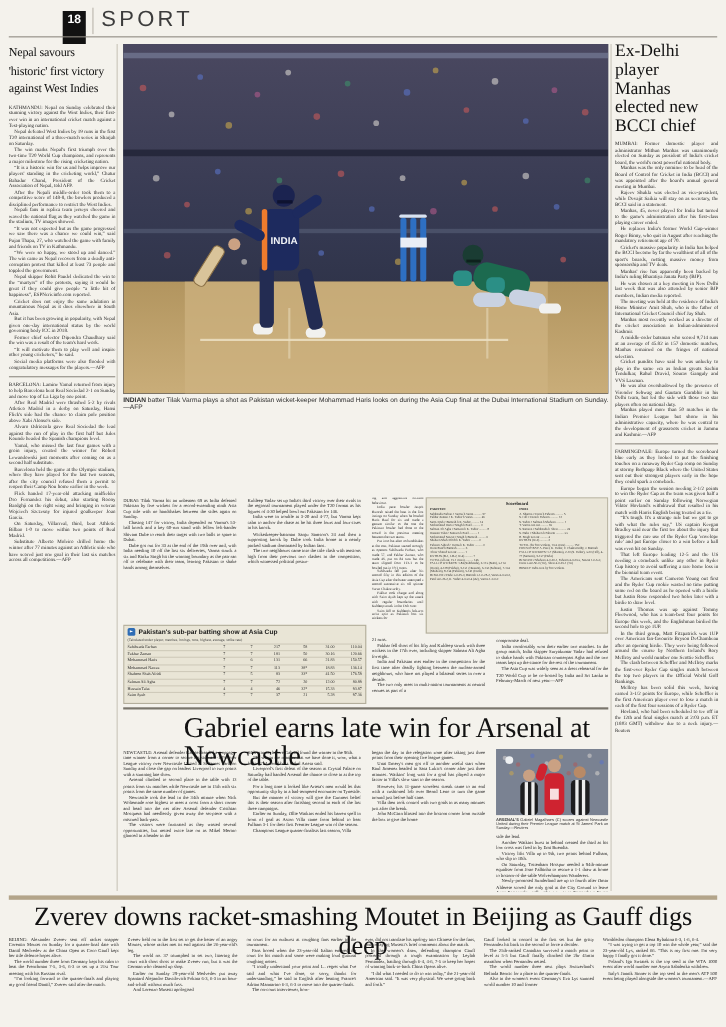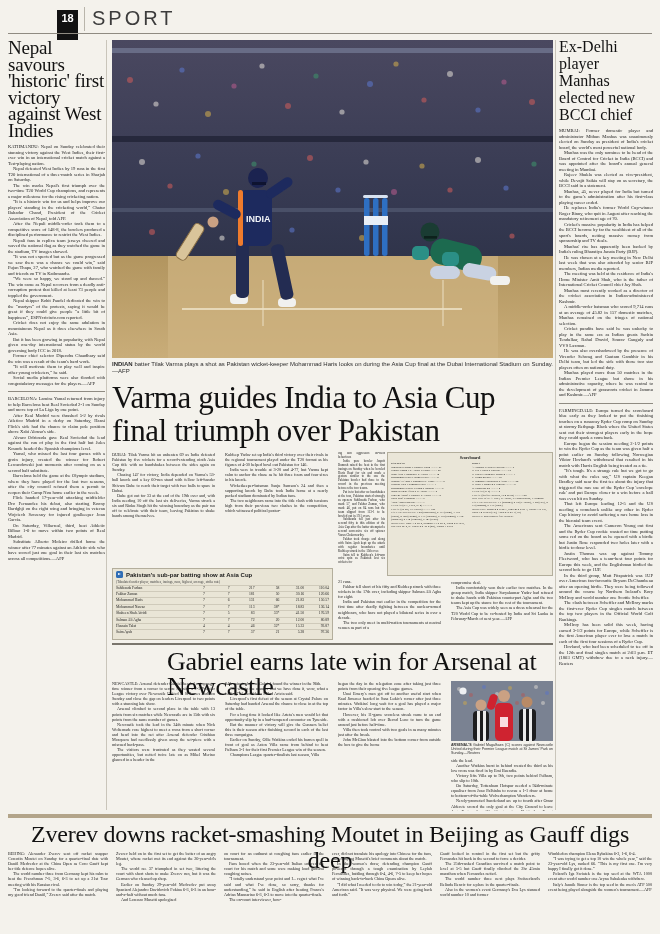--- a/index.html
+++ b/index.html
@@ -24,21 +24,21 @@
   
   .bp { text-indent:5px; text-align:justify; }
   .bp:first-child { text-indent:0; }
   .side-col .bp { font-size:4.6px; line-height:5.5px; }
   .headline { font-family:"Liberation Serif",serif; color:#121212; }
   .col-hr { border-top:1px solid #8f8b82; margin:5px 0 4px 0; }
 
   
   #left-col  { position:absolute; left:8px;  top:40px; width:97px;  height:772px; overflow:hidden; }
   #right-col { position:absolute; left:559px; top:36px; width:94px; height:772px; overflow:hidden; }
-  .h-small { font-size:19px; line-height:16.5px; letter-spacing:-0.2px; margin-bottom:5px; }
+  .h-small { font-size:11px; line-height:16.5px; letter-spacing:-0.2px; margin-bottom:5px; }
   .h-side2 { font-size:16px; line-height:17px; margin:2px 0 5px 0; }
 
   
   #main-photo { position:absolute; left:112px; top:40px; width:441px; height:318px; overflow:hidden; background:#2d3044; }
   #main-caption { position:absolute; left:112px; top:361px; width:441px; font-family:"Liberation Sans",sans-serif;
     font-size:6px; line-height:7.2px; color:#2e2e2e; text-align:justify; }
   .cap-lead { font-weight:bold; }
 
   
   #main-headline { position:absolute; left:112px; top:381px; width:441px; font-size:31px; line-height:33px;
@@ -276,21 +276,20 @@
         <rect x="330" y="212" width="17" height="14" rx="5" fill="#2b8f86"></rect>
         <rect x="378" y="236" width="20" height="9" rx="4" fill="#f1f1ef"></rect>
       </g>
     </svg>
   </div>
 
   <div id="main-caption">
     <span class="cap-lead">INDIAN</span><span> batter Tilak Varma plays a shot as Pakistan wicket-keeper Mohammad Haris looks on during the Asia Cup final at the Dubai International Stadium on Sunday.—AFP</span>
   </div>
 
-  <div id="main-headline" class="headline">Varma guides India to Asia Cup final triumph over Pakistan</div>
 
   <div id="main-body">
     <div id="scoreboard">
       <div class="sb-title">Scoreboard</div>
       <div id="sb-pak" class="sb-col">
           <div class="sb-line">PAKISTAN</div>
           <div class="sb-line">Sahibzada Farhan c Varma b Varun .......... 57</div>
           <div class="sb-line">Fakhar Zaman c K. Yadav b Varun .......... 46</div>
           <div class="sb-line">Saim Ayub c Bumrah b K. Yadav .......... 14</div>
           <div class="sb-line">Mohammad Haris c Singh b Patel .......... 0</div>

